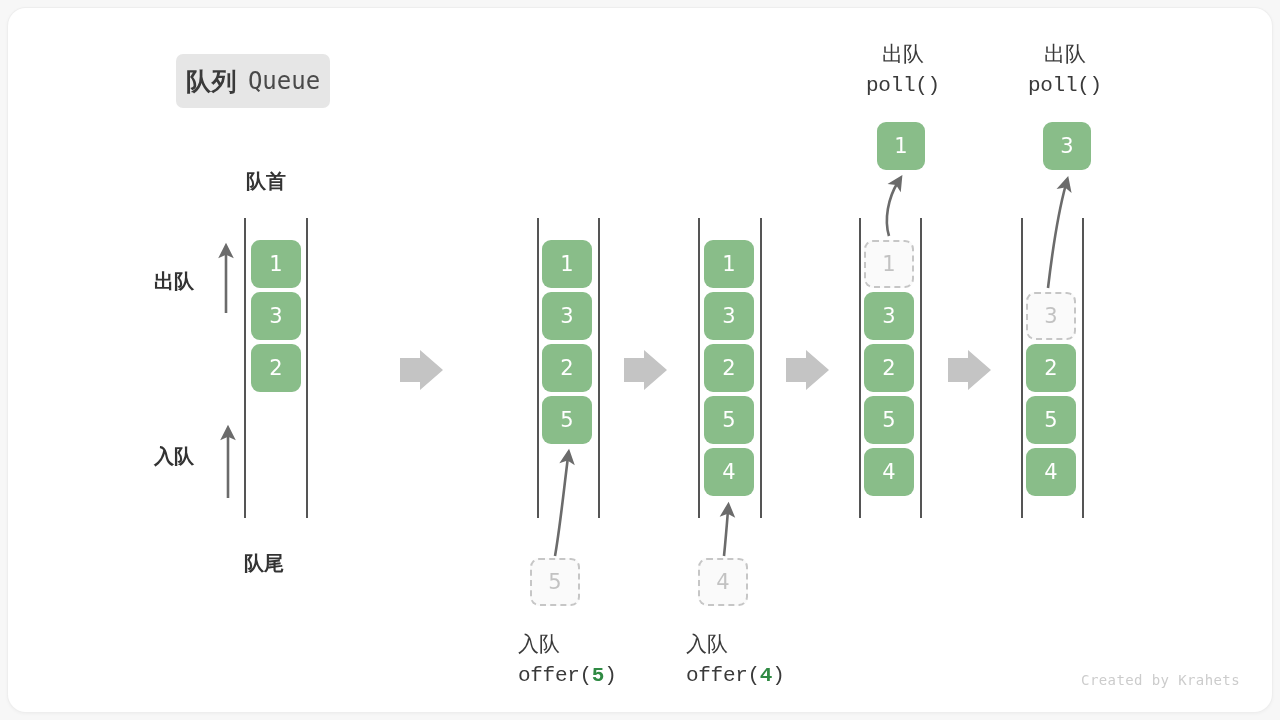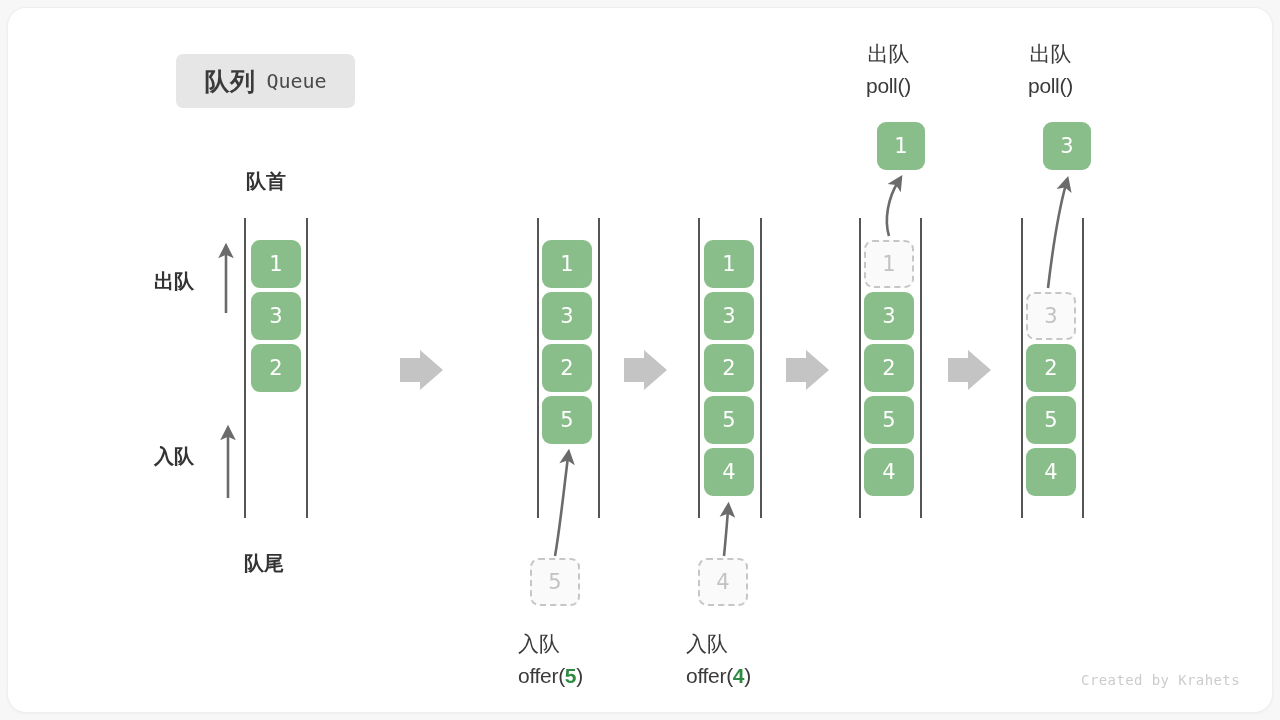--- a/index.html
+++ b/index.html
@@ -26,38 +26,38 @@
     background: #ffffff;
     border-radius: 18px;
     box-shadow: 0 0 0 1px #eeeeee, 0 1px 4px rgba(0,0,0,0.06);
   }
 
   
   #title-badge {
     position: absolute;
     left: 168px;
     top: 46px;
-    width: 179px;
+    width: 154px;
     height: 54px;
     background: #e6e6e6;
     border-radius: 7px;
     display: flex;
     align-items: center;
     justify-content: center;
     gap: 11px;
   }
   #title-badge .cn {
     font-size: 25px;
     font-weight: bold;
     color: #3a3a3a;
     letter-spacing: 0.5px;
   }
   #title-badge .en {
     font-family: "DejaVu Sans Mono", "Liberation Mono", monospace;
-    font-size: 20px;
+    font-size: 24px;
     color: #4a4a4a;
   }
 
   
   .lbl-cn-bold {
     position: absolute;
     font-size: 20px;
     font-weight: bold;
     color: #333333;
     white-space: nowrap;
@@ -68,21 +68,21 @@
     text-align: left;
     line-height: 1.5;
   }
   .op-label .cn {
     display: block;
     font-size: 21px;
     color: #3a3a3a;
   }
   .op-label .code {
     display: block;
-    font-family: Liberation Sans, sans-serif;
+    font-family: Liberation Mono, monospace;
     font-size: 21px;
     color: #3a3a3a;
     letter-spacing: -0.3px;
   }
   .op-label .code .val { color: #2f8a43; font-weight: bold; }
 
   
   .rail {
     position: absolute;
     width: 2px;

